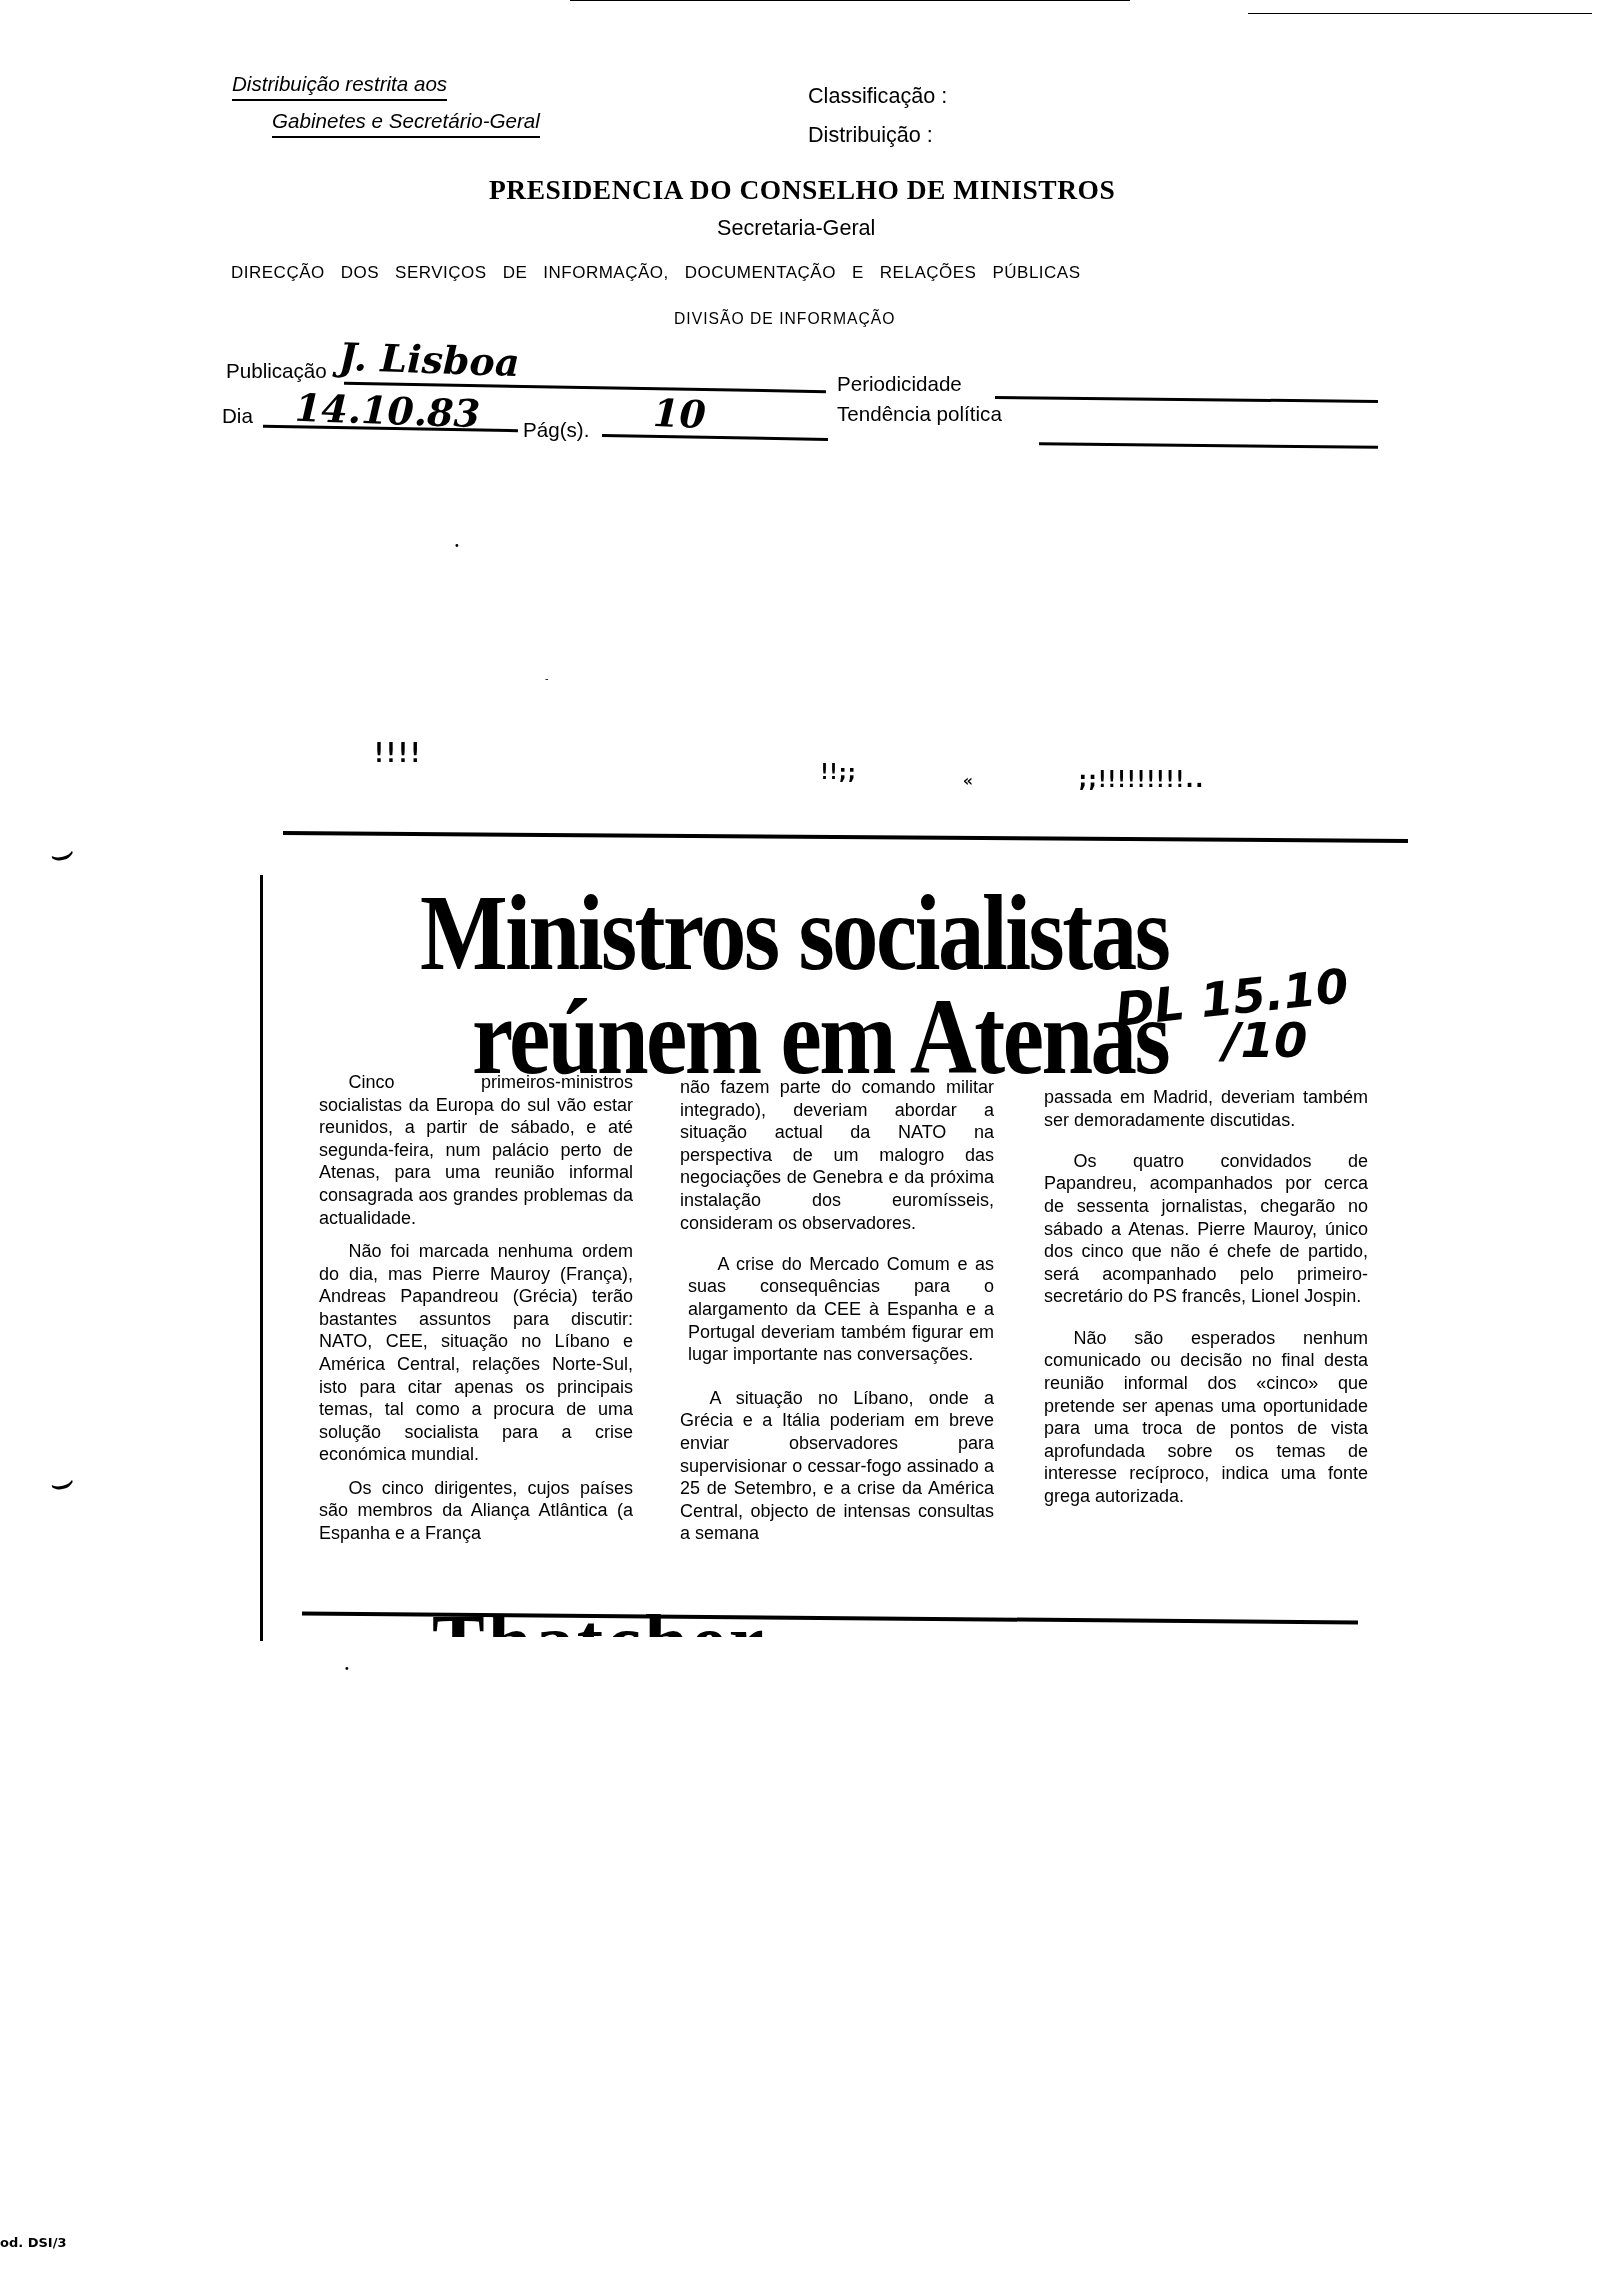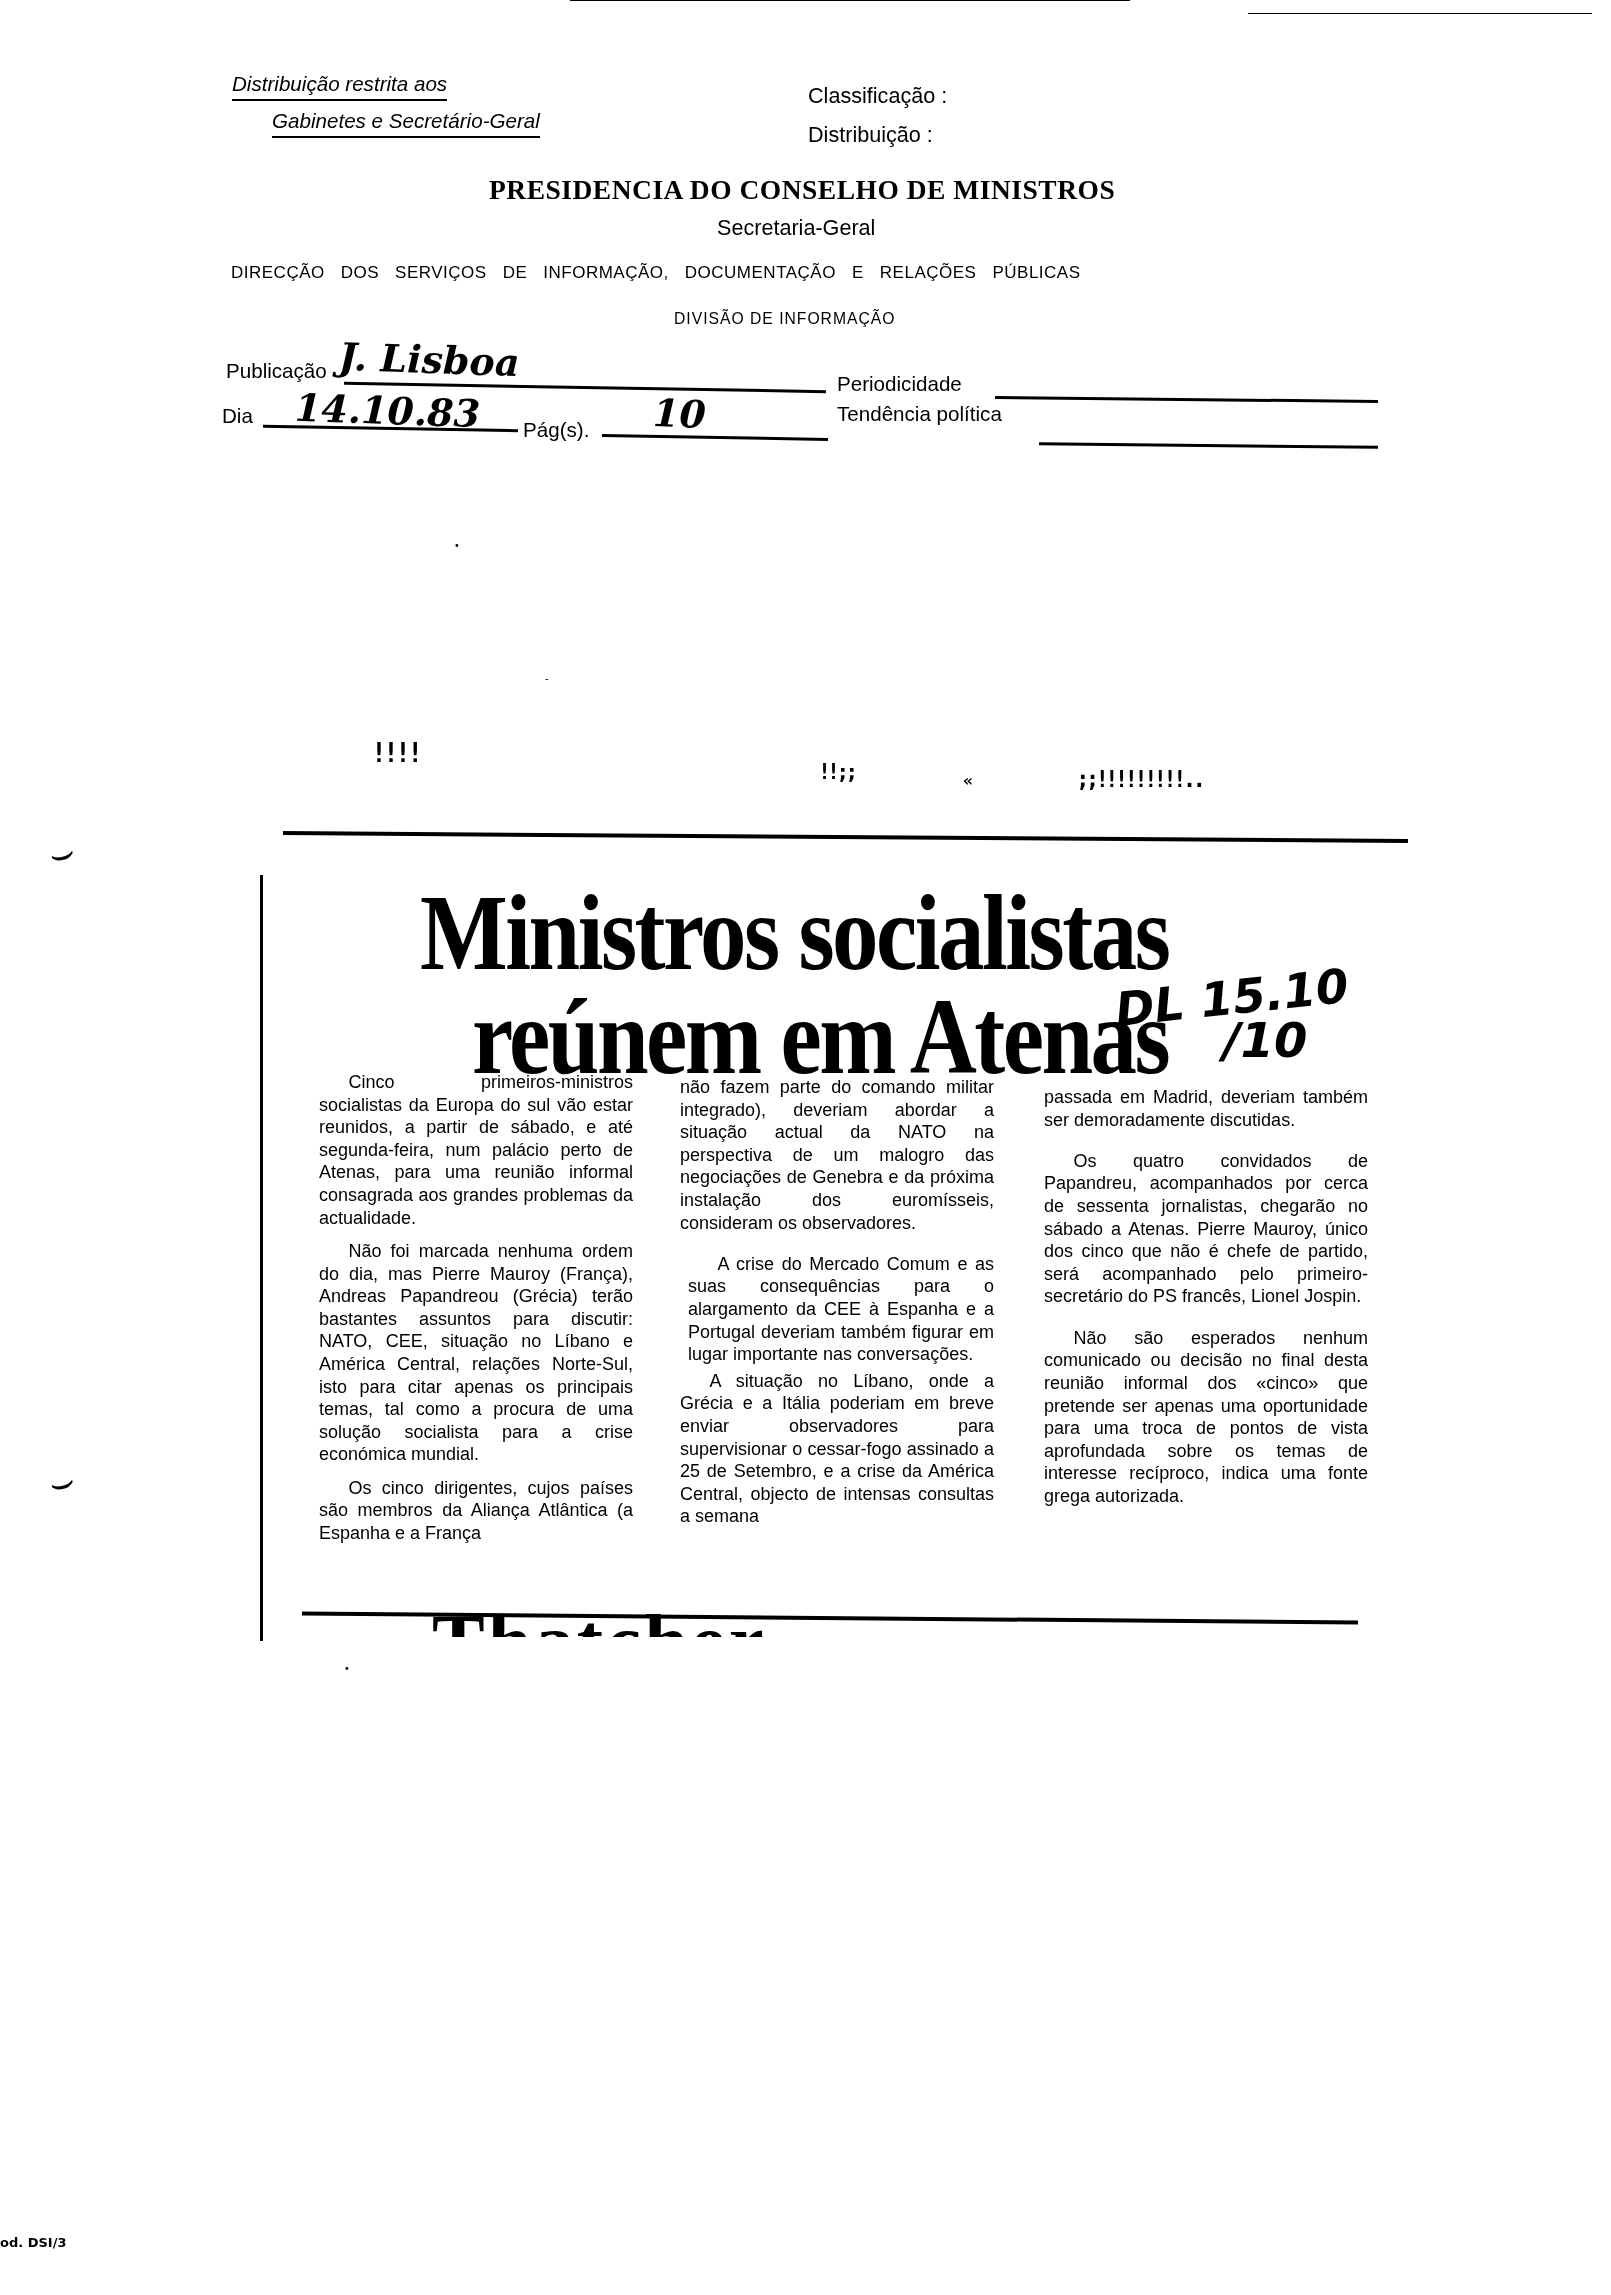--- a/index.html
+++ b/index.html
@@ -90,21 +90,21 @@
 
 <div class="col" style="left:319px; top:1071px; width:314px;">
   <p>Cinco primeiros-ministros socialistas da Europa do sul vão estar reunidos, a partir de sábado, e até segunda-feira, num palácio perto de Atenas, para uma reunião informal consagrada aos grandes problemas da actualidade.</p>
   <p>Não foi marcada nenhuma ordem do dia, mas Pierre Mauroy (França), Andreas Papandreou (Grécia) terão bastantes assuntos para discutir: NATO, CEE, situação no Líbano e América Central, relações Norte-Sul, isto para citar apenas os principais temas, tal como a procura de uma solução socialista para a crise económica mundial.</p>
   <p>Os cinco dirigentes, cujos países são membros da Aliança Atlântica (a Espanha e a França</p>
 </div>
 
 <div class="col" style="left:680px; top:1076px; width:314px;">
   <p style="text-indent:0;">não fazem parte do comando militar integrado), deveriam abordar a situação actual da NATO na perspectiva de um malogro das negociações de Genebra e da próxima instalação dos euromísseis, consideram os observadores.</p>
   <p style="margin-top:18.7px;margin-left:8px;">A crise do Mercado Comum e as suas consequências para o alargamento da CEE à Espanha e a Portugal deveriam também figurar em lugar importante nas conversações.</p>
-  <p style="margin-top:4px;">A situação no Líbano, onde a Grécia e a Itália poderiam em breve enviar observadores para supervisionar o cessar-fogo assinado a 25 de Setembro, e a crise da América Central, objecto de intensas consultas a semana</p>
+  <p style="margin-top:21px;">A situação no Líbano, onde a Grécia e a Itália poderiam em breve enviar observadores para supervisionar o cessar-fogo assinado a 25 de Setembro, e a crise da América Central, objecto de intensas consultas a semana</p>
 </div>
 
 <div class="col" style="left:1044px; top:1086px; width:324px;">
   <p style="text-indent:0;">passada em Madrid, deveriam também ser demoradamente discutidas.</p>
   <p style="margin-top:18.7px;">Os quatro convidados de Papandreu, acompanhados por cerca de sessenta jornalistas, chegarão no sábado a Atenas. Pierre Mauroy, único dos cinco que não é chefe de partido, será acompanhado pelo primeiro-secretário do PS francês, Lionel Jospin.</p>
   <p style="margin-top:18.7px;">Não são esperados nenhum comunicado ou decisão no final desta reunião informal dos «cinco» que pretende ser apenas uma oportunidade para uma troca de pontos de vista aprofundada sobre os temas de interesse recíproco, indica uma fonte grega autorizada.</p>
 </div>
 
 <div class="article-rule" style="left:302px; top:1616px; width:1056px; transform:rotate(0.5deg);"></div>
 <div class="cut-headline">

